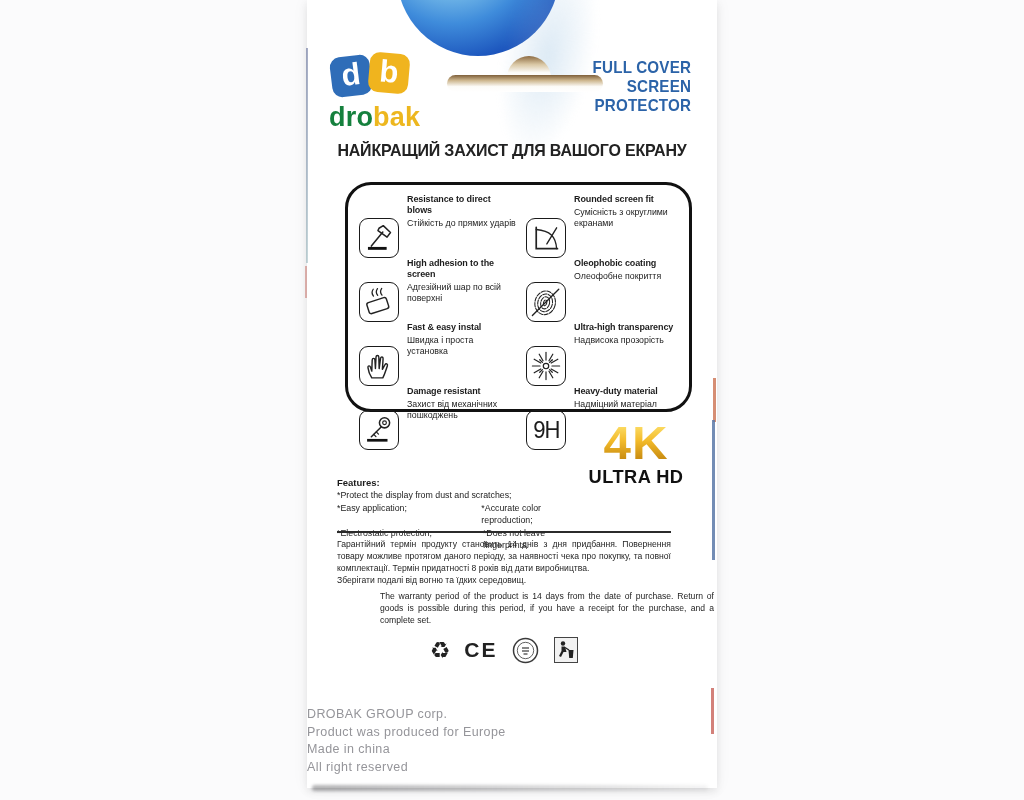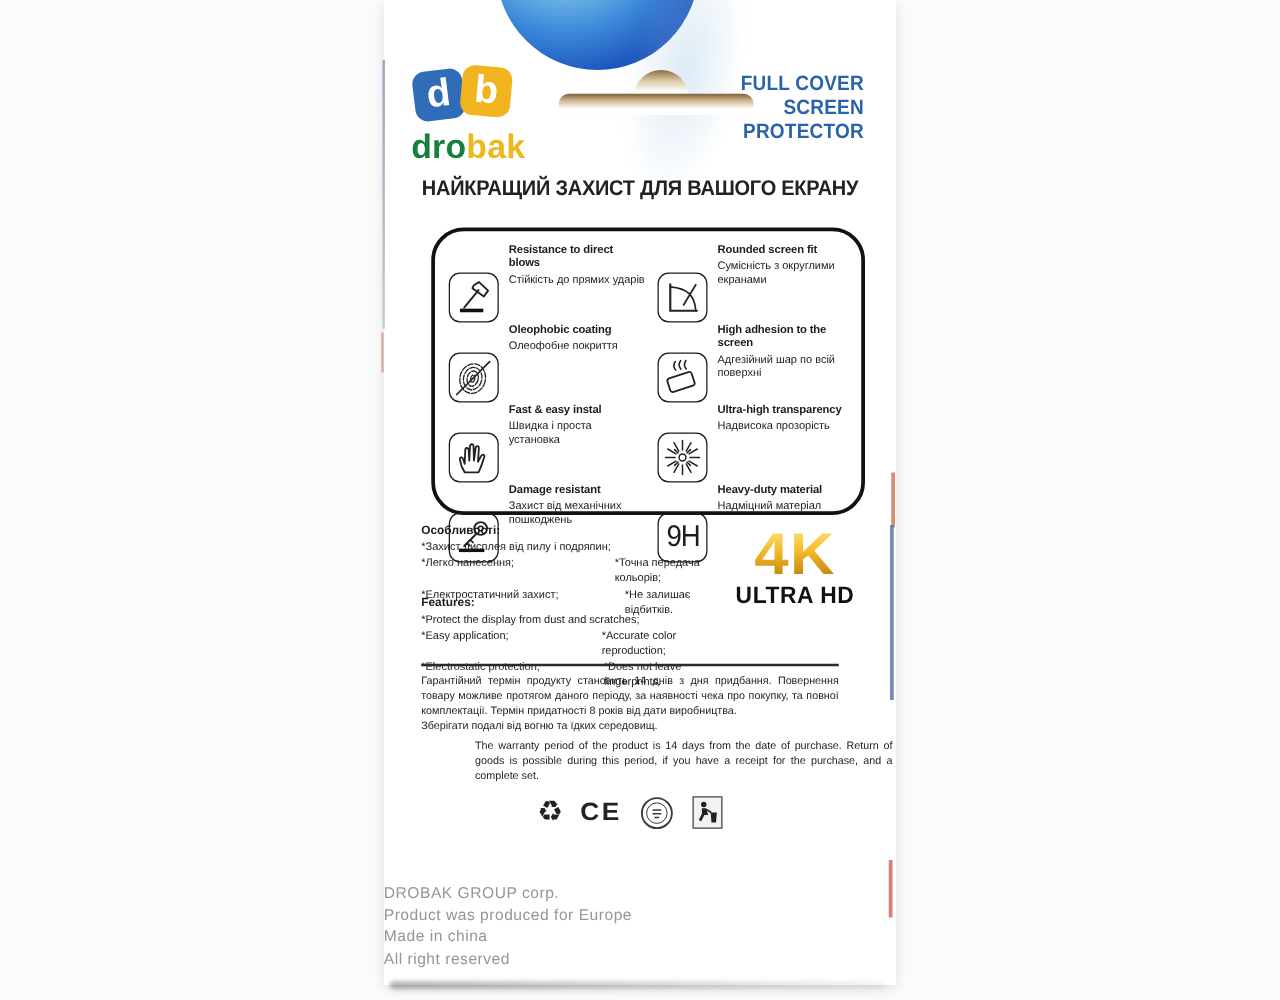--- a/index.html
+++ b/index.html
@@ -178,48 +178,48 @@
           </svg>
         </div>
         <div class="ftxt">
           <div class="t">Rounded screen fit</div>
           <div class="s">Сумісність з округлими екранами</div>
         </div>
       </div>
 
       <div class="fitem">
         <div class="ficon">
+          <svg width="34" height="34" viewBox="0 0 40 40" fill="none" stroke="#222" stroke-width="1.7" stroke-linecap="round">
+            <rect x="6.5" y="17.5" width="24" height="13.5" rx="2.5" transform="rotate(-18 18.5 24)"></rect>
+            <path d="M13.5 13 q-3.2 -4 -0.3 -8" stroke-width="1.5"></path>
+            <path d="M18.5 12.2 q-3.2 -4 -0.3 -8" stroke-width="1.5"></path>
+            <path d="M23.5 12 q-3.2 -4 -0.3 -8" stroke-width="1.5"></path>
+          </svg>
+        </div>
+        <div class="ftxt">
+          <div class="t">High adhesion to the screen</div>
+          <div class="s">Адгезійний шар по всій поверхні</div>
+        </div>
+      </div>
+
+      <div class="fitem">
+        <div class="ficon">
           <svg width="34" height="34" viewBox="0 0 40 40" fill="none" stroke="#222" stroke-linecap="round">
             <g transform="rotate(14 19 21)" stroke-width="1.25" stroke-dasharray="5 1.6">
               <ellipse cx="19" cy="21" rx="12" ry="14"></ellipse>
               <ellipse cx="19" cy="21" rx="8.6" ry="10.6"></ellipse>
               <ellipse cx="19" cy="21" rx="5.2" ry="7.2"></ellipse>
               <ellipse cx="19" cy="21" rx="1.9" ry="3.4"></ellipse>
             </g>
             <line x1="35" y1="5" x2="4" y2="36" stroke-width="1.6"></line>
           </svg>
         </div>
         <div class="ftxt">
           <div class="t">Oleophobic coating</div>
           <div class="s">Олеофобне покриття</div>
-        </div>
-      </div>
-
-      <div class="fitem">
-        <div class="ficon">
-          <svg width="34" height="34" viewBox="0 0 40 40" fill="none" stroke="#222" stroke-width="1.7" stroke-linecap="round">
-            <rect x="6.5" y="17.5" width="24" height="13.5" rx="2.5" transform="rotate(-18 18.5 24)"></rect>
-            <path d="M13.5 13 q-3.2 -4 -0.3 -8" stroke-width="1.5"></path>
-            <path d="M18.5 12.2 q-3.2 -4 -0.3 -8" stroke-width="1.5"></path>
-            <path d="M23.5 12 q-3.2 -4 -0.3 -8" stroke-width="1.5"></path>
-          </svg>
-        </div>
-        <div class="ftxt">
-          <div class="t">High adhesion to the screen</div>
-          <div class="s">Адгезійний шар по всій поверхні</div>
         </div>
       </div>
 
       <div class="fitem">
         <div class="ficon">
           <svg width="34" height="34" viewBox="0 0 40 40" fill="none" stroke="#222" stroke-width="1.7" stroke-linejoin="round">
             <path d="M11.5 34 C9.5 31 7.5 26 7 22 C6.7 19.5 9.3 19 10 21.5 L11.5 26 L12 13 C12.1 10.4 15 10.4 15.2 13 L15.8 23 L16.5 9.5 C16.7 6.9 19.6 6.9 19.8 9.5 L20.2 23 L21.8 11 C22.2 8.5 25 9 24.8 11.5 L24 24 L27 18.5 C28.2 16.3 30.7 17.6 29.8 20 C28 25 27 29 24.5 34 Z"></path>
           </svg>
         </div>
         <div class="ftxt">
@@ -278,32 +278,20 @@
           <div class="nineh">9H</div>
         </div>
         <div class="ftxt">
           <div class="t">Heavy-duty material</div>
           <div class="s">Надміцний матеріал</div>
         </div>
       </div>
 
     </div>
 
-    <div class="bullets ua">
-      <div class="h">Особливості:</div>
-      <div class="ln">*Захист дисплея від пилу і подряпин;</div>
-      <div class="row">
-        <div class="ln c1">*Легко нанесення;</div>
-        <div class="ln">*Точна передача кольорів;</div>
-      </div>
-      <div class="row">
-        <div class="ln c1">*Електростатичний захист;</div>
-        <div class="ln">*Не залишає відбитків.</div>
-      </div>
-    </div>
 
     <div class="badge4k">
       <div class="fourk">4K</div>
       <div class="uhd">ULTRA HD</div>
     </div>
 
     <div class="bullets en">
       <div class="h">Features:</div>
       <div class="ln">*Protect the display from dust and scratches;</div>
       <div class="row">

